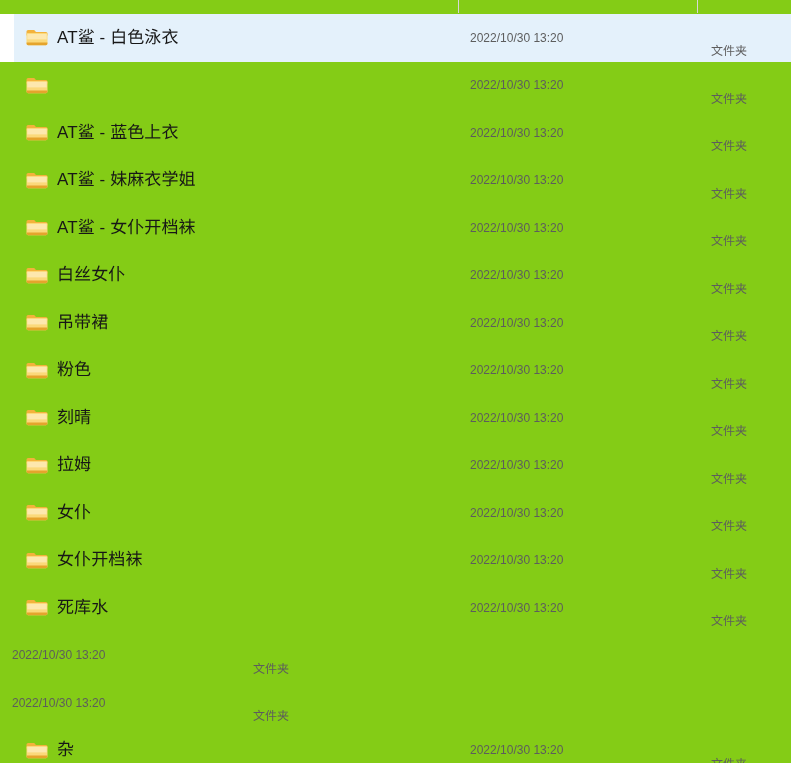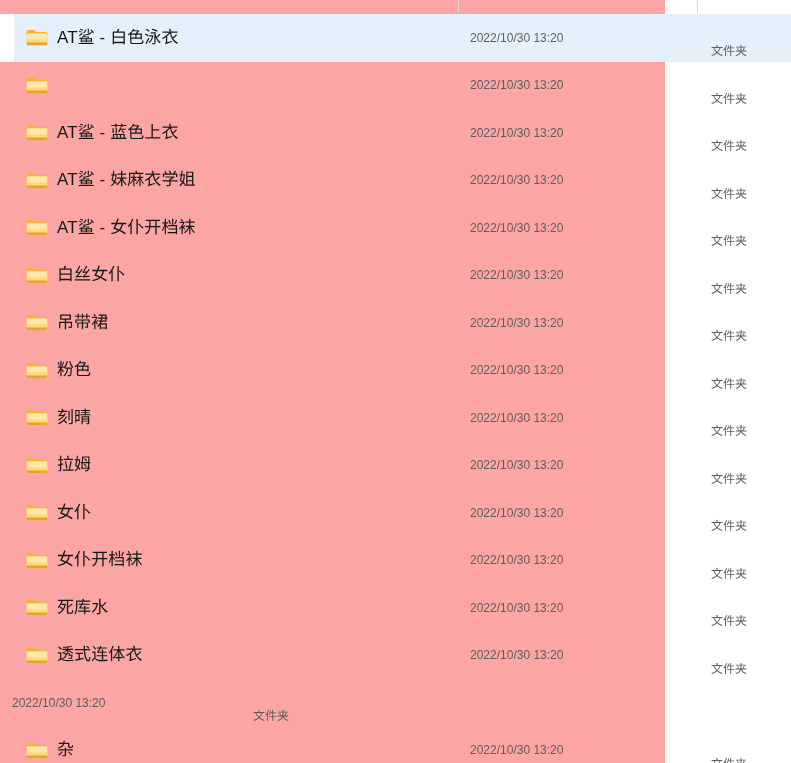--- a/index.html
+++ b/index.html
@@ -11,23 +11,23 @@
   body {
     width: 791px;
     height: 763px;
     overflow: hidden;
     font-family: "Liberation Sans", "DejaVu Sans", sans-serif;
     -webkit-font-smoothing: antialiased;
   }
 
   .explorer-list {
     position: relative;
-    width: 665px;
+    width: 791px;
     height: 763px;
-    background: #fca5a5;
+    background: #84cc16;
   }
 
   
   .column-rules {
     position: absolute;
     top: 0;
     left: 0;
     width: 791px;
     height: 14px;
     pointer-events: none;
@@ -321,31 +321,20 @@
               <path d="M1.3 5.0 H20.7 V10.4 H1.3 Z" fill="#fde8ae"></path>
               <path d="M0.6 13.4 H21.4 V14.6 A1.6 1.6 0 0 1 19.9 16.2 H2.1 A1.6 1.6 0 0 1 0.6 14.6 Z" fill="#e5a42c"></path>
             </svg>
           </span>
           <span class="name-label">死库水</span>
         </div>
         <div class="cell-date">2022/10/30 13:20</div>
         <div class="cell-type">文件夹</div>
       </div>
       <div class="row">
-        <div class="cell-name">
-          <span class="folder-icon">
-            <svg width="22" height="17" viewBox="0 0 22 17">
-              <path d="M0.5 2.5 A1.6 1.6 0 0 1 2.1 0.9 H8.2 L10.0 3.0 H20 A1.6 1.6 0 0 1 21.5 4.6 V6.6 H0.5 Z" fill="#f3b23c"></path>
-              <path d="M0.5 5.2 A1.3 1.3 0 0 1 1.8 3.9 H20.2 A1.3 1.3 0 0 1 21.5 5.2 V14.6 A1.6 1.6 0 0 1 19.9 16.2 H2.1 A1.6 1.6 0 0 1 0.5 14.6 Z" fill="#fbd97a"></path>
-              <path d="M1.3 5.0 H20.7 V10.4 H1.3 Z" fill="#fde8ae"></path>
-              <path d="M0.6 13.4 H21.4 V14.6 A1.6 1.6 0 0 1 19.9 16.2 H2.1 A1.6 1.6 0 0 1 0.6 14.6 Z" fill="#e5a42c"></path>
-            </svg>
-          </span>
-          <span class="name-label">透式连体衣</span>
-        </div>
         <div class="cell-date">2022/10/30 13:20</div>
         <div class="cell-type">文件夹</div>
       </div>
       <div class="row">
         <div class="cell-date">2022/10/30 13:20</div>
         <div class="cell-type">文件夹</div>
       </div>
       <div class="row">
         <div class="cell-name">
           <span class="folder-icon">

